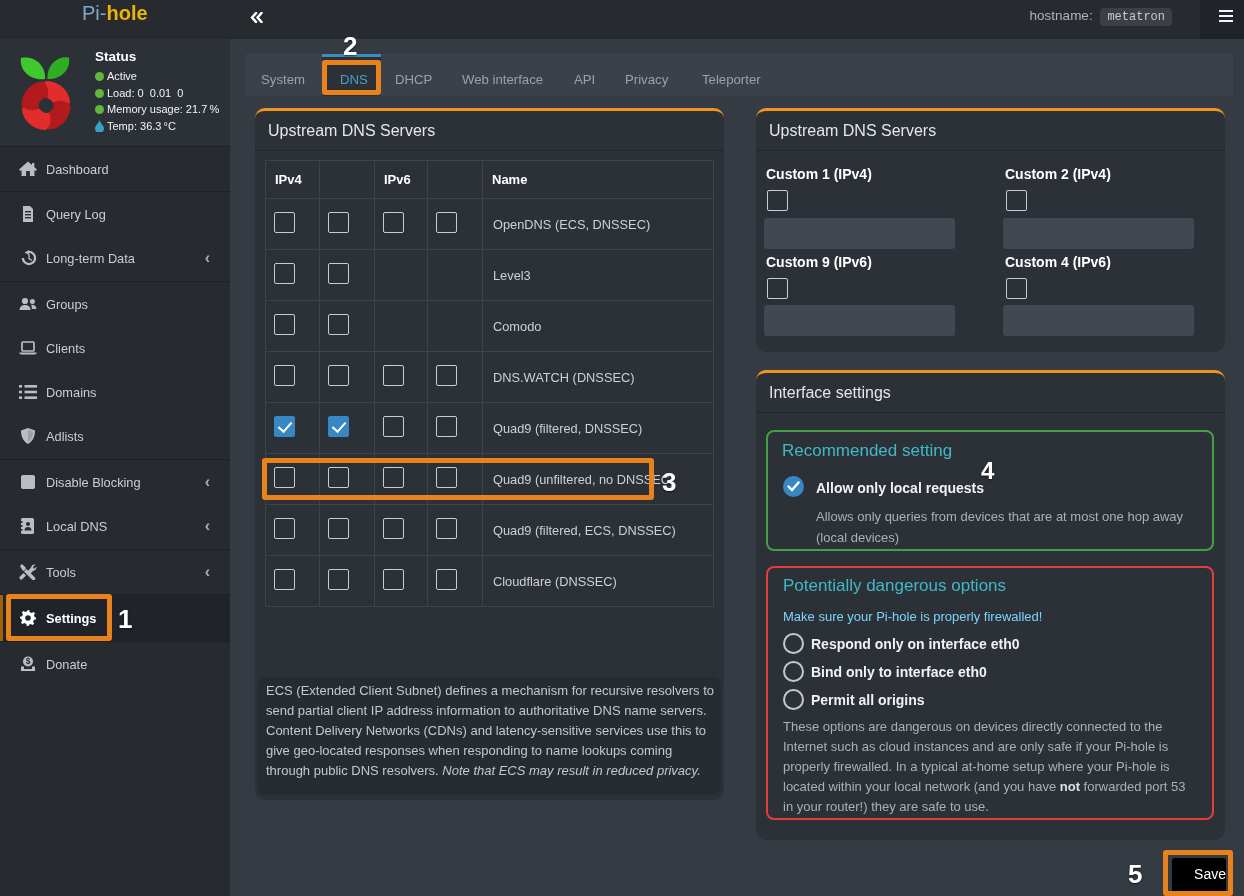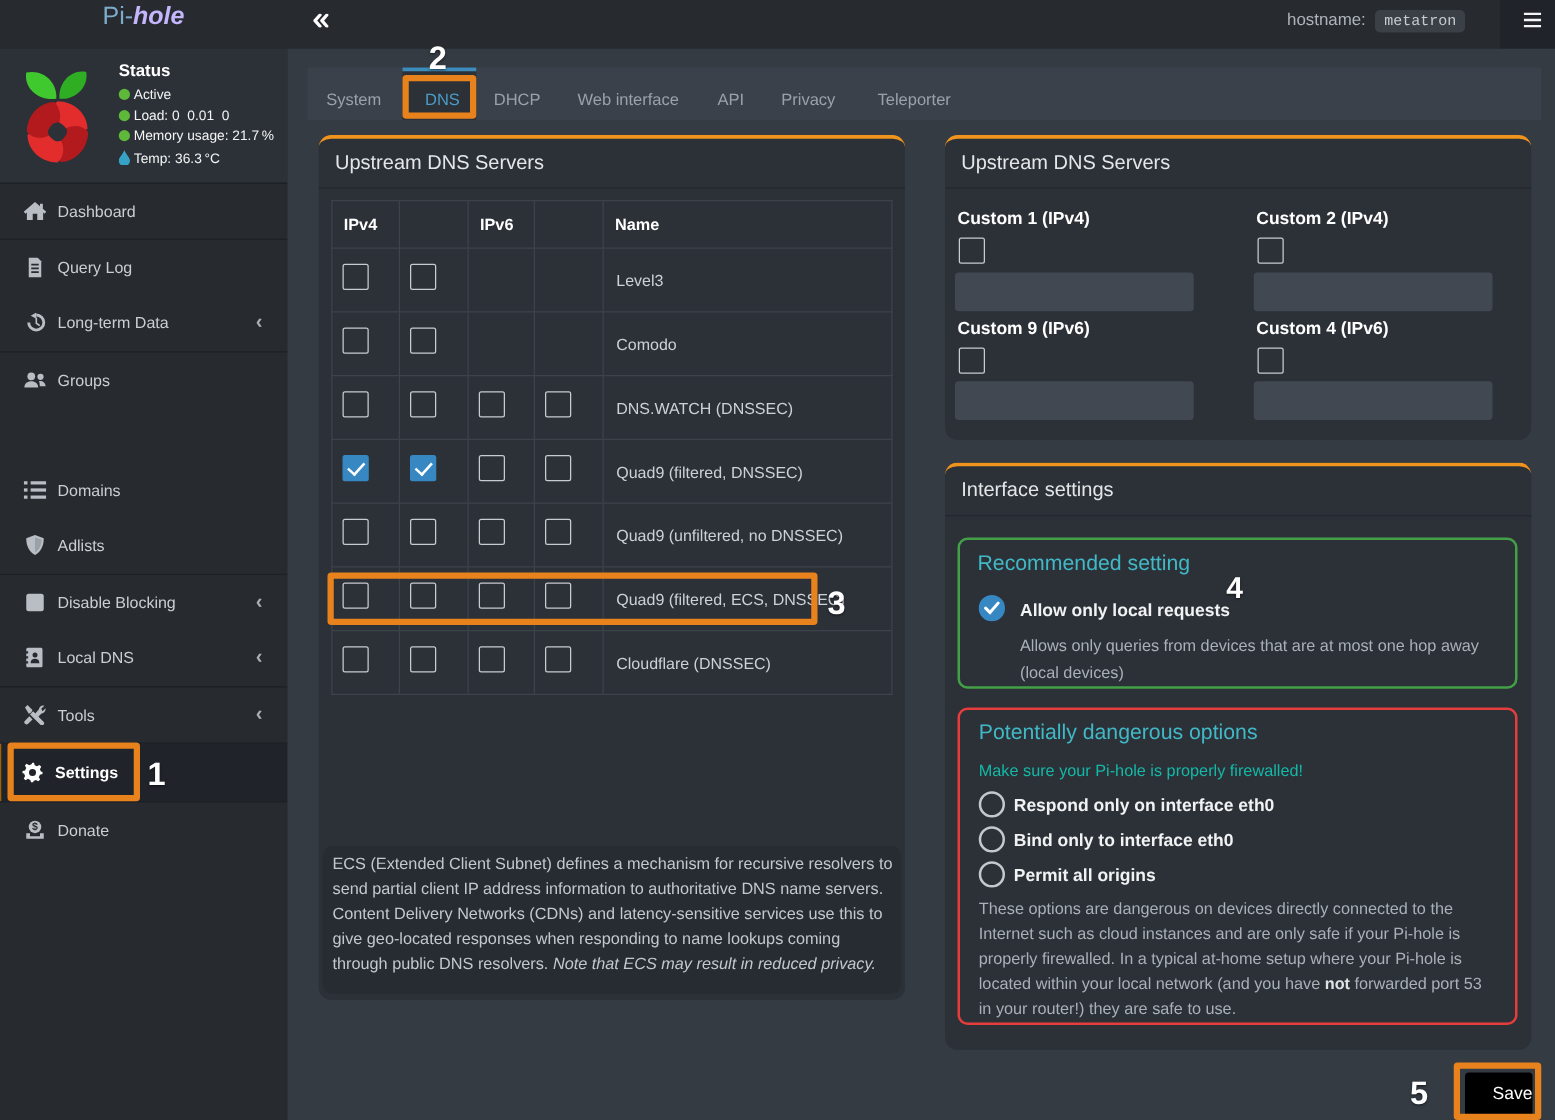--- a/index.html
+++ b/index.html
@@ -4,37 +4,37 @@
 <style>
 * { margin:0; padding:0; box-sizing:border-box; }
 html,body { width:1244px; height:896px; overflow:hidden; background:#272b30; font-family:"Liberation Sans",sans-serif; }
 #stage { position:relative; width:1244px; height:896px; }
 .abs { position:absolute; }
 
 
 #navbar { position:absolute; left:0; top:0; width:1244px; height:39px; background:#272b30; }
 #burger { position:absolute; left:1200px; top:0; width:44px; height:39px; background:#20242a; }
 #logo { position:absolute; left:82px; top:2px; font-size:20px; color:#7fabcb; }
-#logo b { color:#c4b5fd;font-style:italic; }
+#logo b { color:#eab308; }
 #collapse { position:absolute; left:250px; top:9px; }
 #hostname { position:absolute; right:72px; top:8px; font-size:13.5px; color:#aeb4ba; }
 #hostname code { font-family:"Liberation Mono",monospace; font-size:12px; color:#c6cbd0; background:#3a4046; border-radius:4px; padding:2px 7px; margin-left:4px; }
 
 
 #sidebar { position:absolute; left:0; top:39px; width:230px; height:857px; background:#272b30; }
 #statusbox { position:absolute; left:0; top:0; width:230px; height:107px; background:#2c3137;padding-left:44px; }
 #status-title { position:absolute; left:95px; top:10px; font-size:13.5px; font-weight:bold; color:#fff; }
 .strow { position:absolute; left:95px; font-size:11px; color:#f2f4f5; white-space:nowrap; }
 .dot { display:inline-block; width:9px; height:9px; border-radius:50%; background:#5eb83a; margin-right:3px; vertical-align:-1px; }
 .menu-sep { position:absolute; left:0; width:230px; height:1px; background:#1d2126; }
 .mi { position:absolute; left:0; width:230px; height:44px; color:#c9ced3; font-size:12.8px; }
 .mi .ic { position:absolute; left:19px; top:50%; margin-top:-8px; width:18px; height:16px; }
 .mi .lb { position:absolute; left:46px; top:50%; transform:translateY(-50%); }
 .mi .ch { position:absolute; right:20px; top:50%; transform:translateY(-50%); color:#aab0b6; font-size:16px; font-weight:bold; }
-#mi-settings { background:#20242a; border-left:1px solid #a16207; color:#fff; font-weight:bold; }
+#mi-settings { background:#20242a; border-left:3px solid #a16207; color:#fff; font-weight:bold; }
 #mi-settings .ic { left:16px; }
 #mi-settings .lb { left:43px; }
 
 
 #content { position:absolute; left:230px; top:39px; width:1014px; height:857px; background:#353b43; }
 #tabstrip { position:absolute; left:16px; top:15px; width:987px; height:42px; background:#3a414b; }
 .tlb { position:absolute; top:18px; font-size:13.2px; color:#9aa1a9; }
 #dnstab { position:absolute; left:76px; top:0; width:59px; height:42px; background:#2c3138; border-top:3px solid #3c8dbc; }
 
 .card { position:absolute; background:#2c3138; border-top:3px solid #f0941e; border-radius:10px; }
@@ -147,20 +147,27 @@
   <div class="menu-sep" style="top:242px"></div>
   <div class="mi" style="top:243px">
     <svg class="ic" viewBox="0 0 18 16">
           <circle cx="6" cy="5" r="3.1" fill="#b8bec4"></circle>
           <path d="M0.5 14 C0.5 10.7 3 9 6 9 C9 9 11.5 10.7 11.5 14 Z" fill="#b8bec4"></path>
           <circle cx="13.4" cy="5.4" r="2.5" fill="#b8bec4"></circle>
           <path d="M12.2 8.8 C14.8 8.4 17.5 10 17.5 13 L12.8 13 C12.8 11.2 12.6 9.9 12.2 8.8 Z" fill="#b8bec4"></path>
         </svg>
     <span class="lb">Groups</span>
   </div>
+  <div class="mi" style="top:287px">
+    <svg class="ic" viewBox="0 0 18 16">
+          <rect x="3" y="2" width="12" height="9" rx="1" fill="none" stroke="#b8bec4" stroke-width="1.7"></rect>
+          <path d="M0 12.5 L18 12.5 L16.5 14.5 L1.5 14.5 Z" fill="#b8bec4"></path>
+        </svg>
+    <span class="lb">Clients</span>
+  </div>
   <div class="mi" style="top:331px">
     <svg class="ic" viewBox="0 0 18 16">
           <rect x="0" y="1" width="3" height="2.6" fill="#b8bec4"></rect>
           <rect x="5.5" y="1" width="12.5" height="2.6" fill="#b8bec4"></rect>
           <rect x="0" y="6.7" width="3" height="2.6" fill="#b8bec4"></rect>
           <rect x="5.5" y="6.7" width="12.5" height="2.6" fill="#b8bec4"></rect>
           <rect x="0" y="12.4" width="3" height="2.6" fill="#b8bec4"></rect>
           <rect x="5.5" y="12.4" width="12.5" height="2.6" fill="#b8bec4"></rect>
         </svg>
     <span class="lb">Domains</span>
@@ -236,20 +243,27 @@
   <div class="card" id="card1">
     <div class="card-h">Upstream DNS Servers</div>
     <table id="dnstable">
       <tbody>
             <tr>
               <th style="width:54px">IPv4</th>
               <th style="width:55px"></th>
               <th style="width:53px">IPv6</th>
               <th style="width:55px"></th>
               <th style="width:231px">Name</th>
+            </tr>
+      <tr>
+              <td><span class="cb"></span></td>
+              <td><span class="cb"></span></td>
+              <td><span class="cb"></span></td>
+              <td><span class="cb"></span></td>
+              <td class="nm">OpenDNS (ECS, DNSSEC)</td>
             </tr>
       <tr>
               <td><span class="cb"></span></td>
               <td><span class="cb"></span></td>
               <td></td>
               <td></td>
               <td class="nm">Level3</td>
             </tr>
       <tr>
               <td><span class="cb"></span></td>
@@ -319,21 +333,21 @@
     <div class="obox" id="greenbox"></div>
     <div class="teal-h" style="left:26px;top:68px">Recommended setting</div>
     <div class="radio on" style="left:27px;top:103px"></div>
     <svg class="abs" style="left:31px;top:108px" width="13" height="11" viewBox="0 0 13 11">
           <path d="M1.5 5.5 L5 9 L11.5 1.5" stroke="#fff" stroke-width="2.4" fill="none" stroke-linecap="round"></path>
         </svg>
     <div class="blb" style="left:60px;top:107px">Allow only local requests</div>
     <div class="gtext" style="left:60px;top:133px">Allows only queries from devices that are at most one hop away<br>(local devices)</div>
     <div class="obox" id="redbox"></div>
     <div class="teal-h" style="left:27px;top:203px">Potentially dangerous options</div>
-    <div class="gtext" style="left:27px;top:233px;color:#14b8a6">Make sure your Pi-hole is properly firewalled!</div>
+    <div class="gtext" style="left:27px;top:233px;color:#7dd3fc">Make sure your Pi-hole is properly firewalled!</div>
     <div class="radio" style="left:27px;top:260px"></div>
     <div class="blb" style="left:55px;top:263px">Respond only on interface eth0</div>
     <div class="radio" style="left:27px;top:288px"></div>
     <div class="blb" style="left:55px;top:291px">Bind only to interface eth0</div>
     <div class="radio" style="left:27px;top:316px"></div>
     <div class="blb" style="left:55px;top:319px">Permit all origins</div>
     <div class="gtext" style="left:27px;top:344px;line-height:20px">These options are dangerous on devices directly connected to the<br>Internet such as cloud instances and are only safe if your Pi-hole is<br>properly firewalled. In a typical at-home setup where your Pi-hole is<br>located within your local network (and you have <b style="color:#dfe3e6">not</b> forwarded port 53<br>in your router!) they are safe to use.</div>
   </div>
 
   <div id="savebtn">Save</div>

